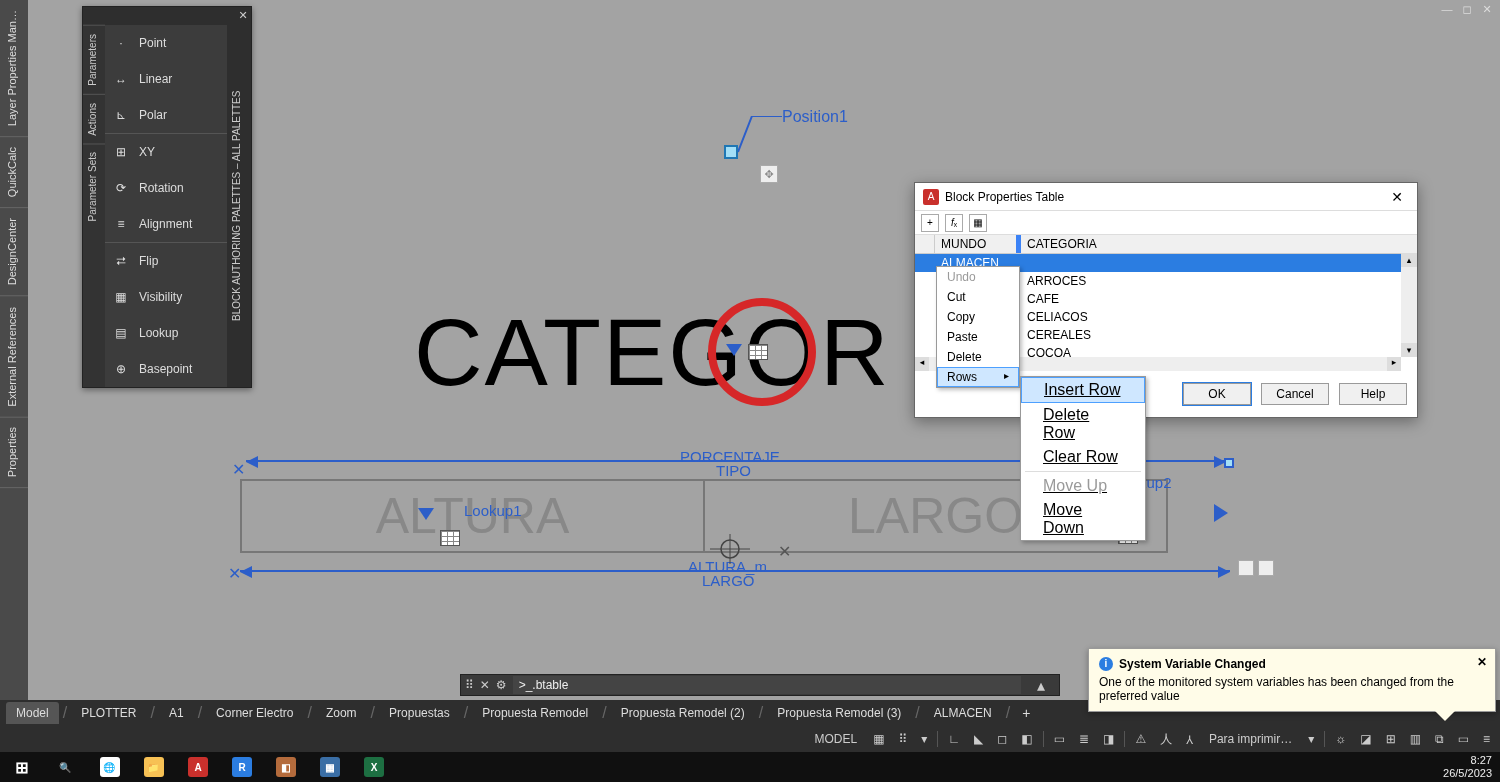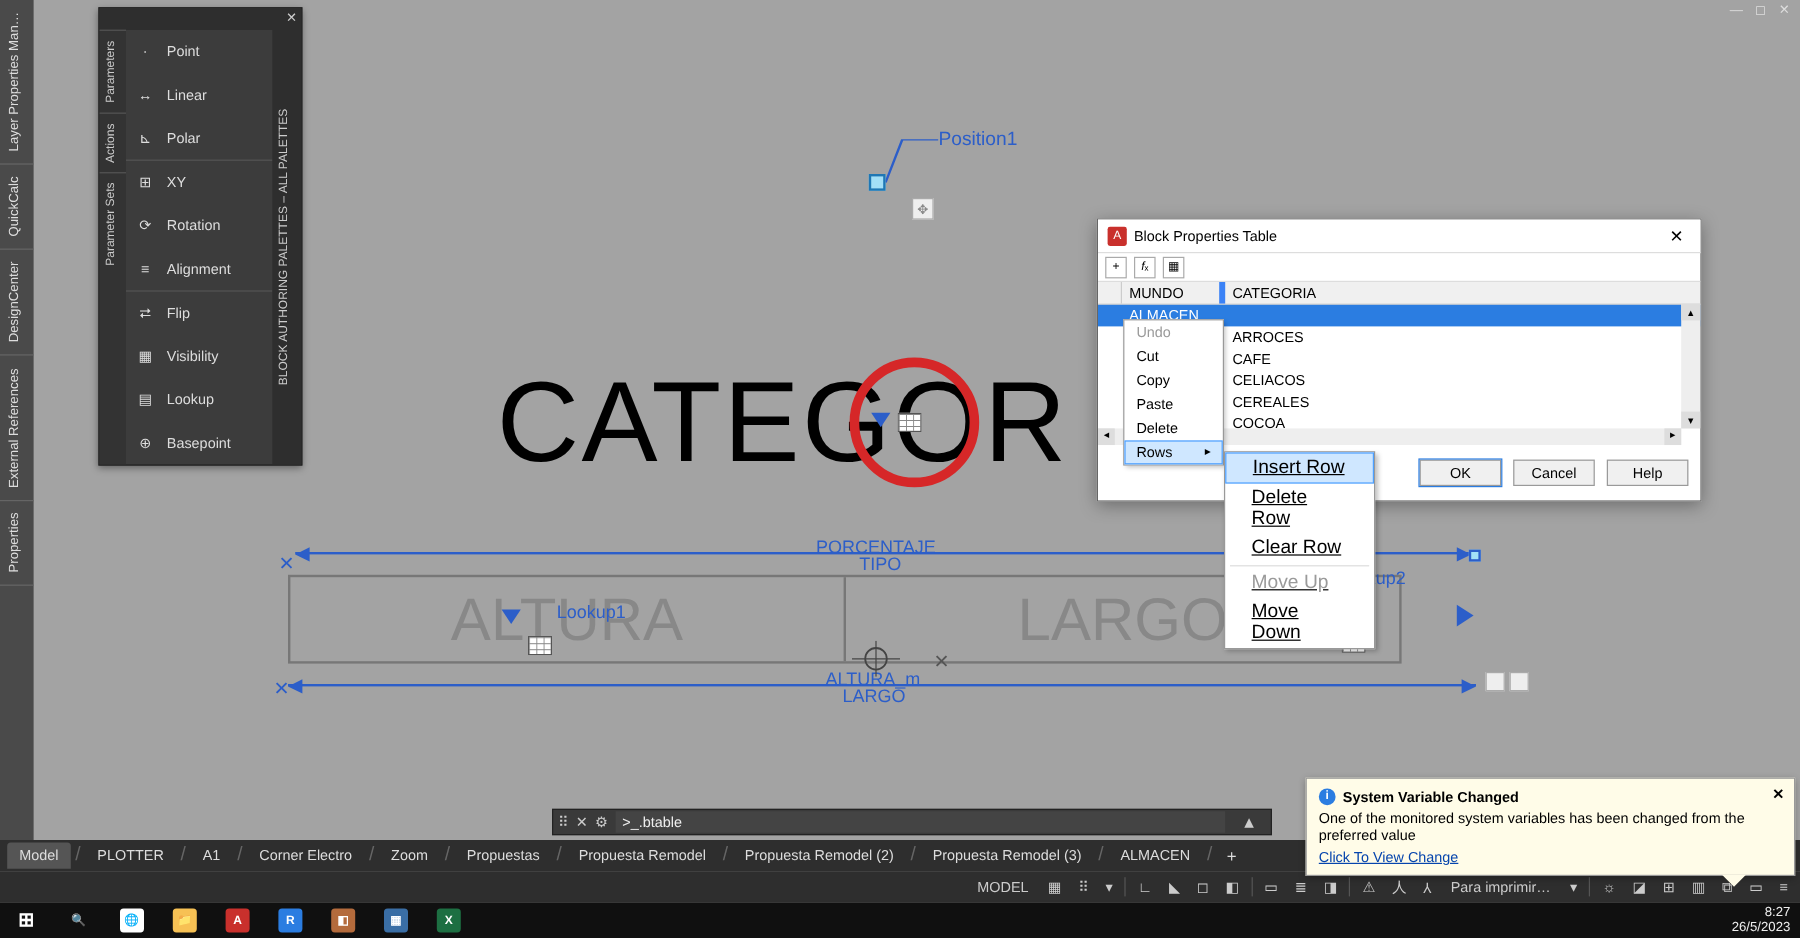--- a/index.html
+++ b/index.html
@@ -395,21 +395,20 @@
   <div class="ctxitem enabled">Move Down</div>
 </div>
 
 <div class="notif">
   <span class="nclose">✕</span>
   <div class="ntitle">
       <span class="ninfo">i</span>
       <span>System Variable Changed</span>
     </div>
   <div style="margin-top:4px;">One of the monitored system variables has been changed from the preferred value</div>
-  <div style="margin-top:4px;"><span class="nlink">Click To View Change</span></div>
   <div class="notif-tail-b"></div>
     <div class="notif-tail"></div>
 </div>
 
 <div class="taskbar">
   <div class="taskbtn">
       <div class="taskicon" style="background:none;color:#fff;font-size:16px;">⊞</div>
     </div>
   <div class="taskbtn">
       <div class="taskicon" style="background:none;color:#fff;">🔍</div>

